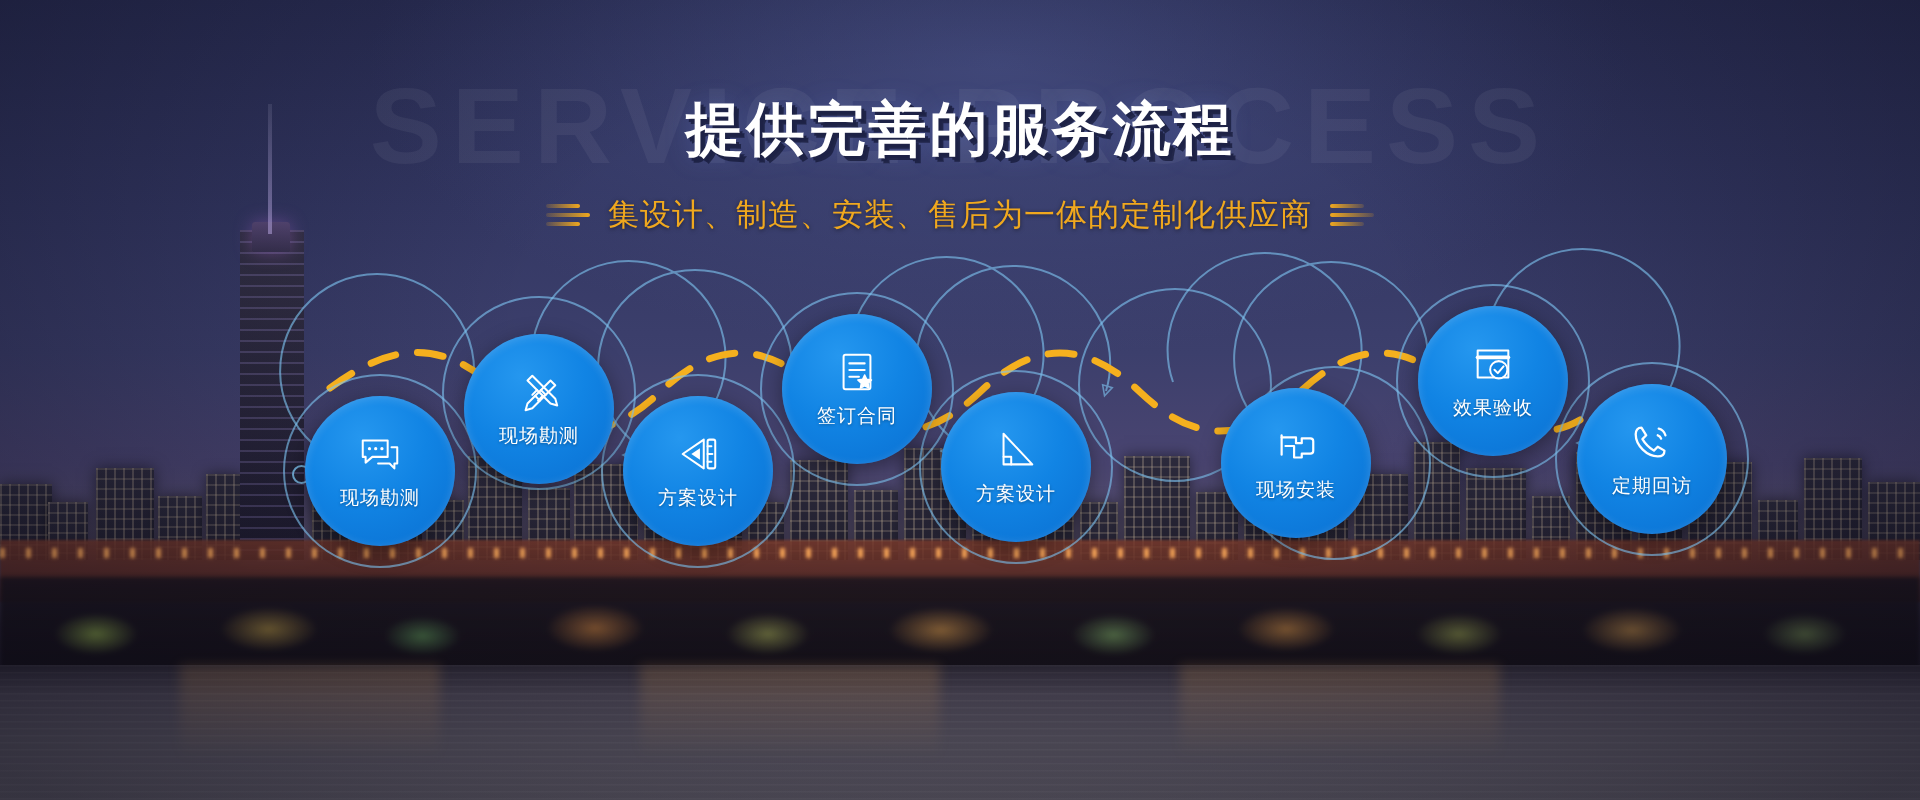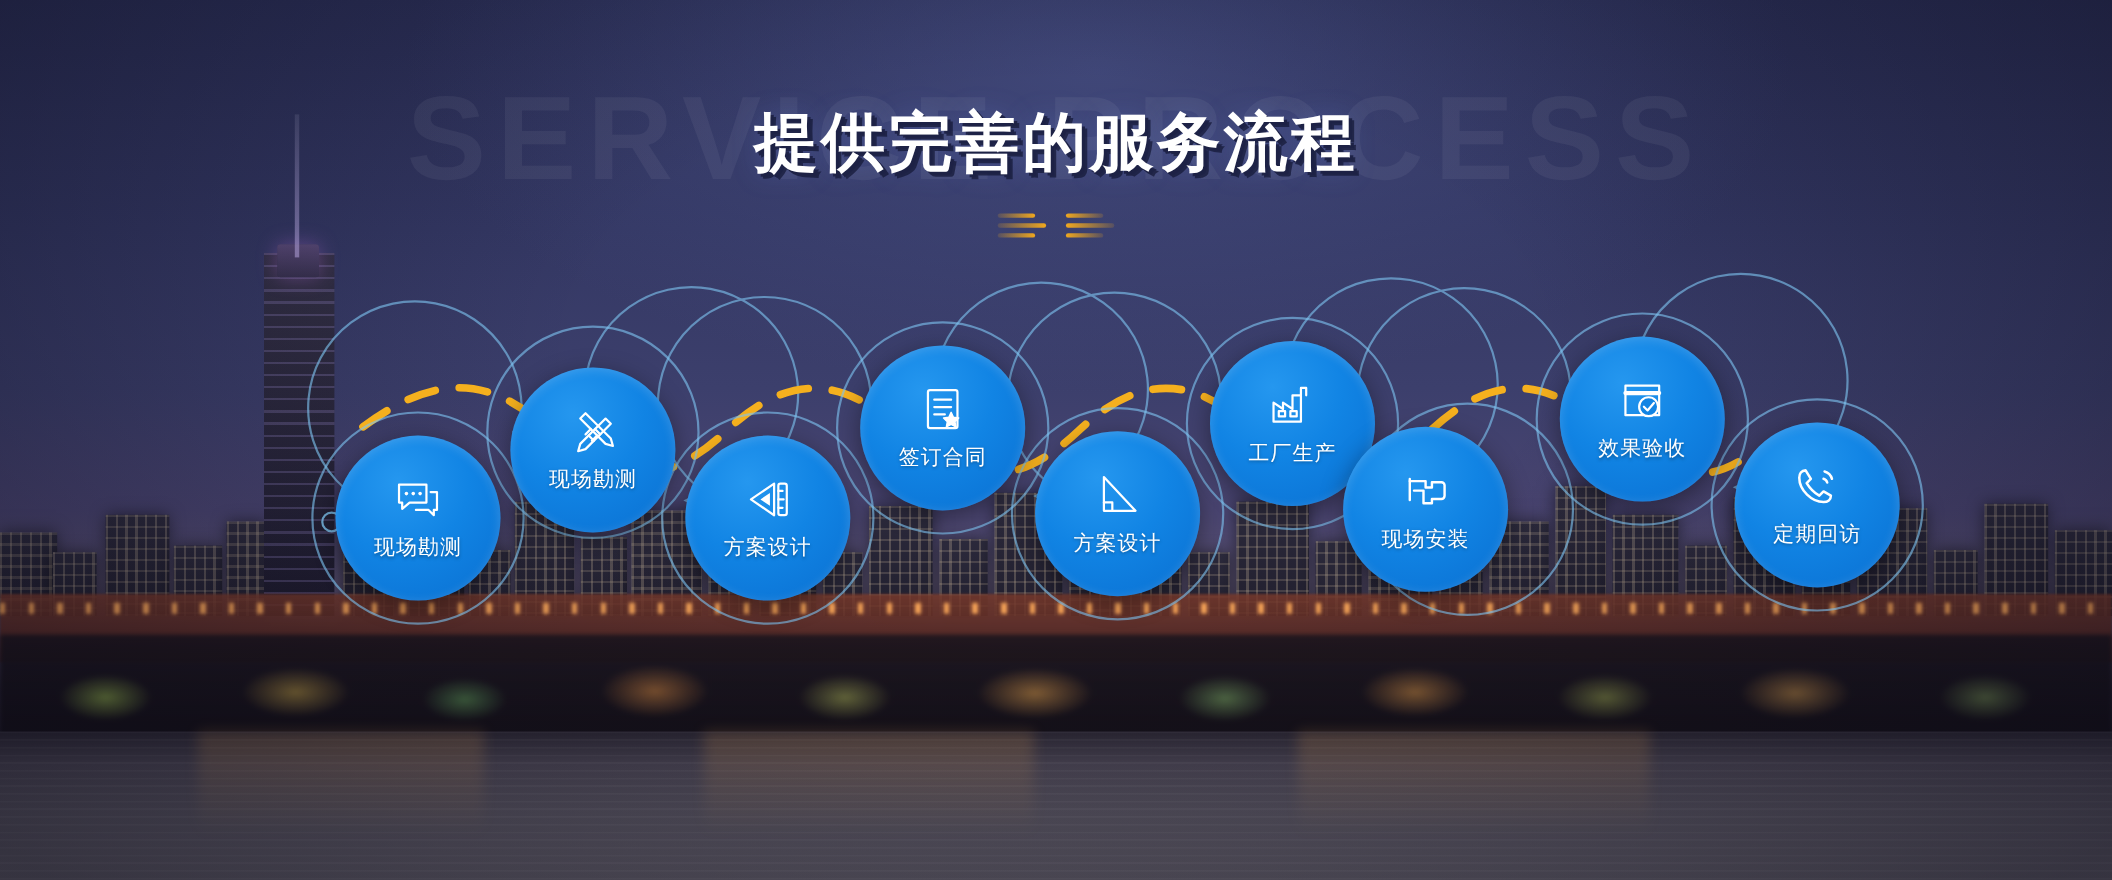--- a/index.html
+++ b/index.html
@@ -250,20 +250,21 @@
 
   <div class="head-wrap">
     <div class="watermark">SERVICE PROCESS</div>
     <div class="main-title">提供完善的服务流程</div>
     <div class="sub-row">
       <div class="bars left">
         <span></span>
           <span></span>
           <span></span>
       </div>
+      <div class="sub-title">集设计、制造、安装、售后为一体的定制化供应商</div>
       <div class="bars right">
         <span></span>
           <span></span>
           <span></span>
       </div>
     </div>
   </div>
 
   <div id="flow">
 
@@ -361,31 +362,20 @@
     <div class="node" style="left:941px; top:392px;">
       <span class="ico">
         <svg viewBox="0 0 48 48" fill="none" stroke="#fff" stroke-width="2.1" stroke-linejoin="round" stroke-linecap="round">
           <path d="M11 7 V39 H41 z"></path>
           <path d="M11 31 h8 v8"></path>
         </svg>
       </span>
       <span class="lbl">方案设计</span>
     </div>
 
-    <div class="node" style="left:1100px; top:310px;">
-      <span class="ico">
-        <svg viewBox="0 0 48 48" fill="none" stroke="#fff" stroke-width="2.1" stroke-linejoin="round" stroke-linecap="round">
-          <path d="M6 40 V22 l9 6 V22 l9 6 V15 h8 V40 z"></path>
-          <path d="M32 15 V8 h5 v7"></path>
-          <rect x="11" y="30" width="6" height="5"></rect>
-          <rect x="22" y="30" width="6" height="5"></rect>
-        </svg>
-      </span>
-      <span class="lbl">工厂生产</span>
-    </div>
 
     <div class="node" style="left:1221px; top:388px;">
       <span class="ico">
         <svg viewBox="0 0 48 48" fill="none" stroke="#fff" stroke-width="2.3" stroke-linejoin="round" stroke-linecap="round">
           <path d="M9 13 V33"></path>
           <path d="M9 15 H24 v6 h6 v-5 h9 a3 3 0 0 1 3 3 v10 a3 3 0 0 1 -3 3 h-9 v4 h-8 v-12 h-9"></path>
         </svg>
       </span>
       <span class="lbl">现场安装</span>
     </div>

